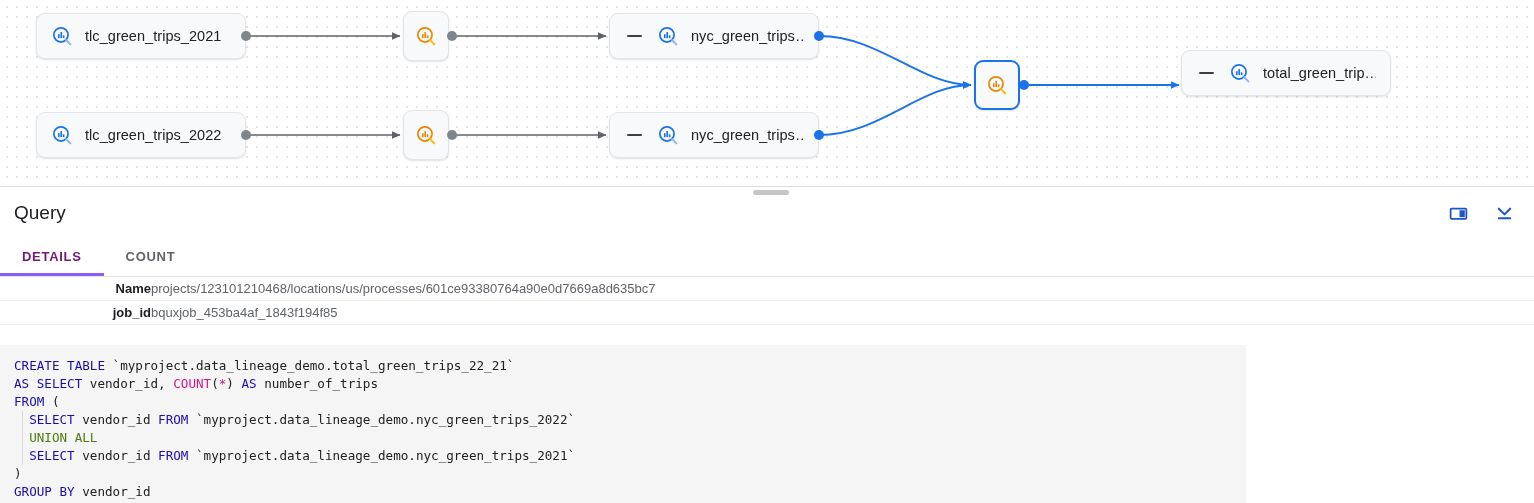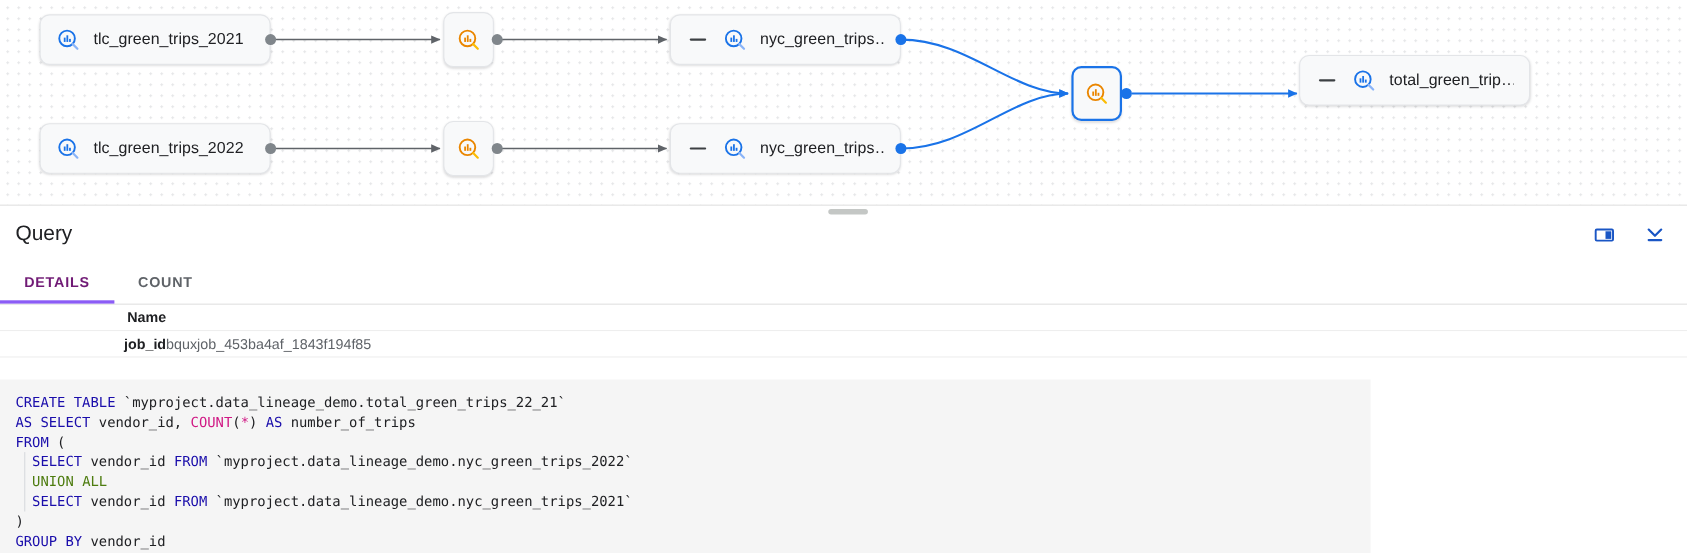--- a/index.html
+++ b/index.html
@@ -395,20 +395,21 @@
   </div>
 
   <div id="tab-bar">
     <div class="tab active">DETAILS</div>
     <div class="tab">COUNT</div>
   </div>
 
   <div id="props">
     <div class="prop-row" style="height:24px;">
       <div class="prop-key">Name</div>
+      <div class="prop-val">projects/123101210468/locations/us/processes/601ce93380764a90e0d7669a8d635bc7</div>
     </div>
     <div class="prop-row" style="height:24px;">
       <div class="prop-key">job_id</div>
       <div class="prop-val">bquxjob_453ba4af_1843f194f85</div>
     </div>
   </div>
 
   <div id="code-block">
     <div id="indent-guide"></div>
     <pre id="code-pre"><div class="code-line"><span class="kw">CREATE TABLE </span><span class="plain">`myproject.data_lineage_demo.total_green_trips_22_21`</span></div><div class="code-line"><span class="kw">AS SELECT </span><span class="plain">vendor_id, </span><span class="fn">COUNT</span><span class="plain">(</span><span class="op">*</span><span class="plain">) </span><span class="kw">AS </span><span class="plain">number_of_trips</span></div><div class="code-line"><span class="kw">FROM </span><span class="plain">(</span></div><div class="code-line"><span class="plain">  </span><span class="kw">SELECT </span><span class="plain">vendor_id </span><span class="kw">FROM </span><span class="plain">`myproject.data_lineage_demo.nyc_green_trips_2022`</span></div><div class="code-line"><span class="plain">  </span><span class="dim">UNION ALL</span></div><div class="code-line"><span class="plain">  </span><span class="kw">SELECT </span><span class="plain">vendor_id </span><span class="kw">FROM </span><span class="plain">`myproject.data_lineage_demo.nyc_green_trips_2021`</span></div><div class="code-line"><span class="plain">)</span></div><div class="code-line"><span class="kw">GROUP BY </span><span class="plain">vendor_id</span></div></pre>

